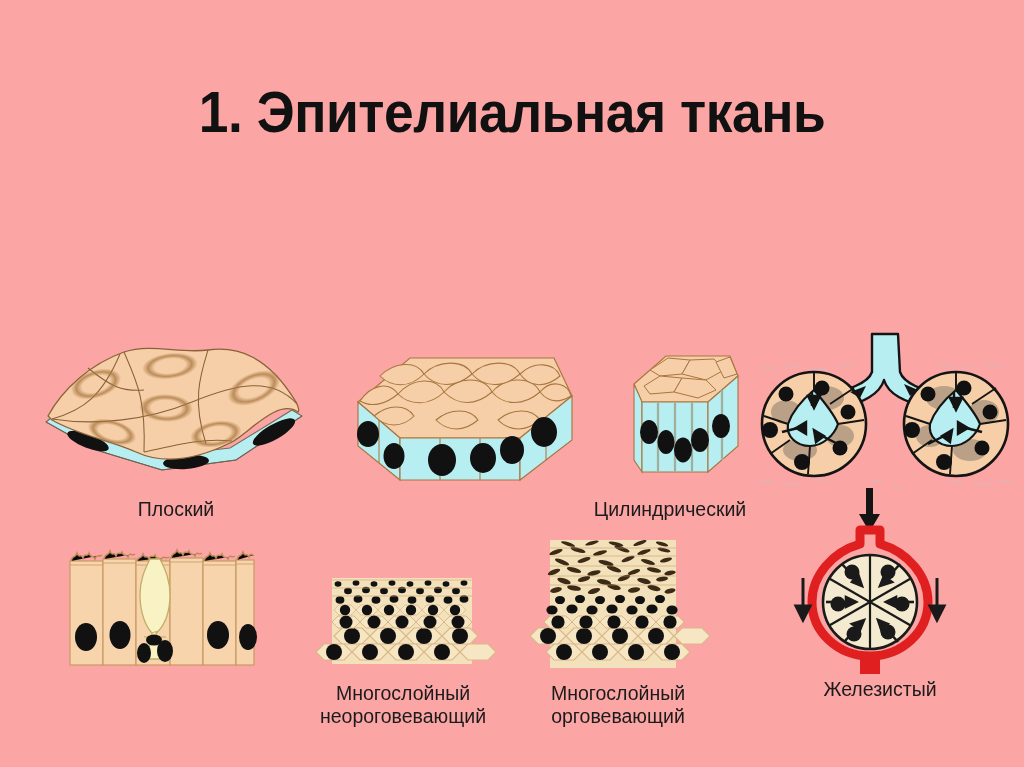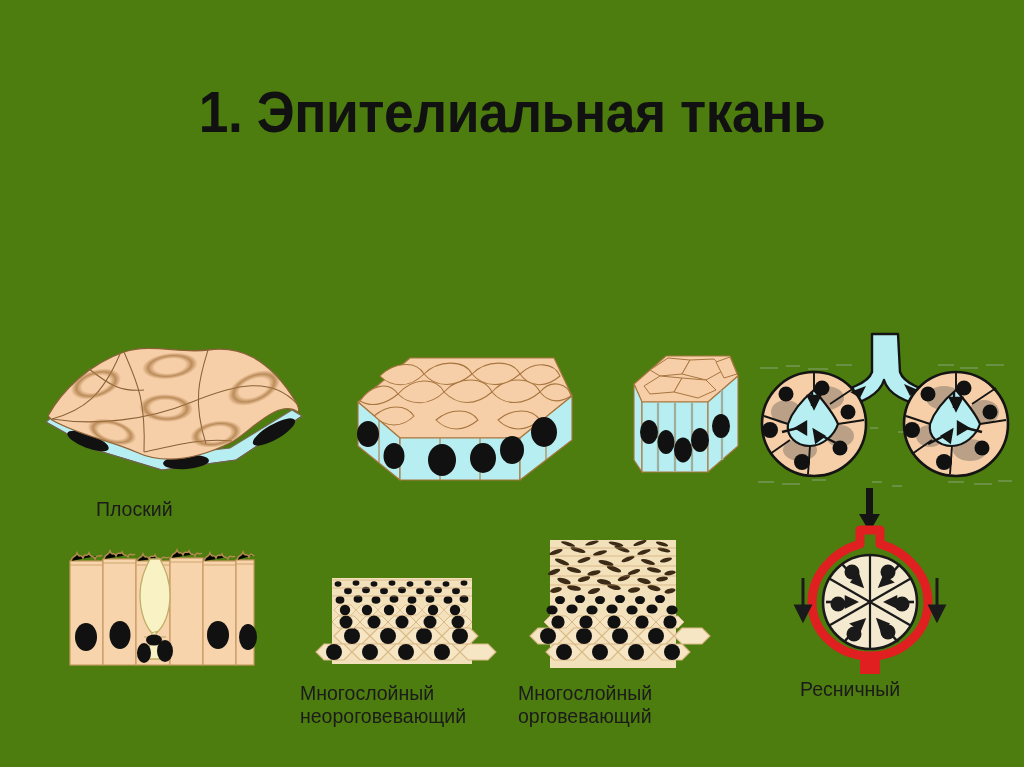--- a/index.html
+++ b/index.html
@@ -1,25 +1,25 @@
 <!DOCTYPE html>
 <html><head>
 <meta charset="utf-8">
 <title>Эпителиальная ткань</title>
 <style>
   html,body{margin:0;padding:0;background:#ffffff;}
   body{width:1024px;height:767px;position:relative;overflow:hidden;
        font-family:"Liberation Sans",sans-serif;color:#1a1a1a;}
-  #slide{position:absolute;inset:0;background:#4d7c0f;}
+  #slide{position:absolute;inset:0;background:#fca5a5;}
   #title{position:absolute;left:0;top:78px;width:1024px;text-align:center;
          font-size:58px;font-weight:bold;letter-spacing:-0.5px;color:#111;
          font-family:"Liberation Sans",sans-serif;white-space:nowrap;
          transform:scaleX(0.92);transform-origin:center;}
   .panel{position:absolute;}
-  .caption{position:absolute;text-align:left;font-size:19.5px;line-height:1.18;
+  .caption{position:absolute;text-align:center;font-size:19.5px;line-height:1.18;
            color:#1b1b1b;font-family:"Liberation Sans",sans-serif;white-space:pre-line;}
   svg{display:block;overflow:visible;}
 </style>
 </head>
 <body>
 
 <div id="slide">
 
   <div id="title">1. Эпителиальная ткань</div>
 
@@ -139,20 +139,21 @@
         <line x1="102" y1="40" x2="102" y2="110"></line>
       </g>
 
       <ellipse cx="29" cy="82" rx="9" ry="12" fill="#111"></ellipse>
       <ellipse cx="46" cy="92" rx="8.5" ry="12" fill="#111"></ellipse>
       <ellipse cx="63" cy="100" rx="9" ry="12.5" fill="#111"></ellipse>
       <ellipse cx="80" cy="90" rx="9" ry="12" fill="#111"></ellipse>
       <ellipse cx="101" cy="76" rx="9" ry="12" fill="#111"></ellipse>
     </svg>
   </div>
+  <div class="caption" style="left:545px;top:498px;width:250px;">Цилиндрический</div>
 
   <div class="panel" style="left:752px;top:332px;">
     <svg width="266" height="170" viewBox="0 0 266 170">
 
       <g stroke="#b9c6cc" stroke-width="1" opacity="0.55">
         <path d="M8,36 h18 M34,34 h14 M56,37 h20 M84,33 h16 M186,33 h16 M208,36 h18 M234,33 h18"></path>
         <path d="M6,150 h16 M30,152 h18 M60,148 h14 M196,150 h16 M222,152 h18 M246,149 h14"></path>
         <path d="M120,150 h10 M140,154 h10 M112,64 h8 M150,64 h8 M118,96 h8 M146,100 h8"></path>
       </g>
 
@@ -529,15 +530,15 @@
       </g>
 
       <g stroke="#1a1a1a" stroke-width="3" fill="#1a1a1a">
         <line x1="3" y1="50" x2="3" y2="86"></line>
           <path d="M3,92 L-4,78 L10,78 Z"></path>
         <line x1="137" y1="50" x2="137" y2="86"></line>
           <path d="M137,92 L130,78 L144,78 Z"></path>
       </g>
     </svg>
   </div>
-  <div class="caption" style="left:800px;top:678px;width:160px;">Ресничный</div>
+  <div class="caption" style="left:800px;top:678px;width:160px;">Железистый</div>
 
 </div>
 
 </body></html>

